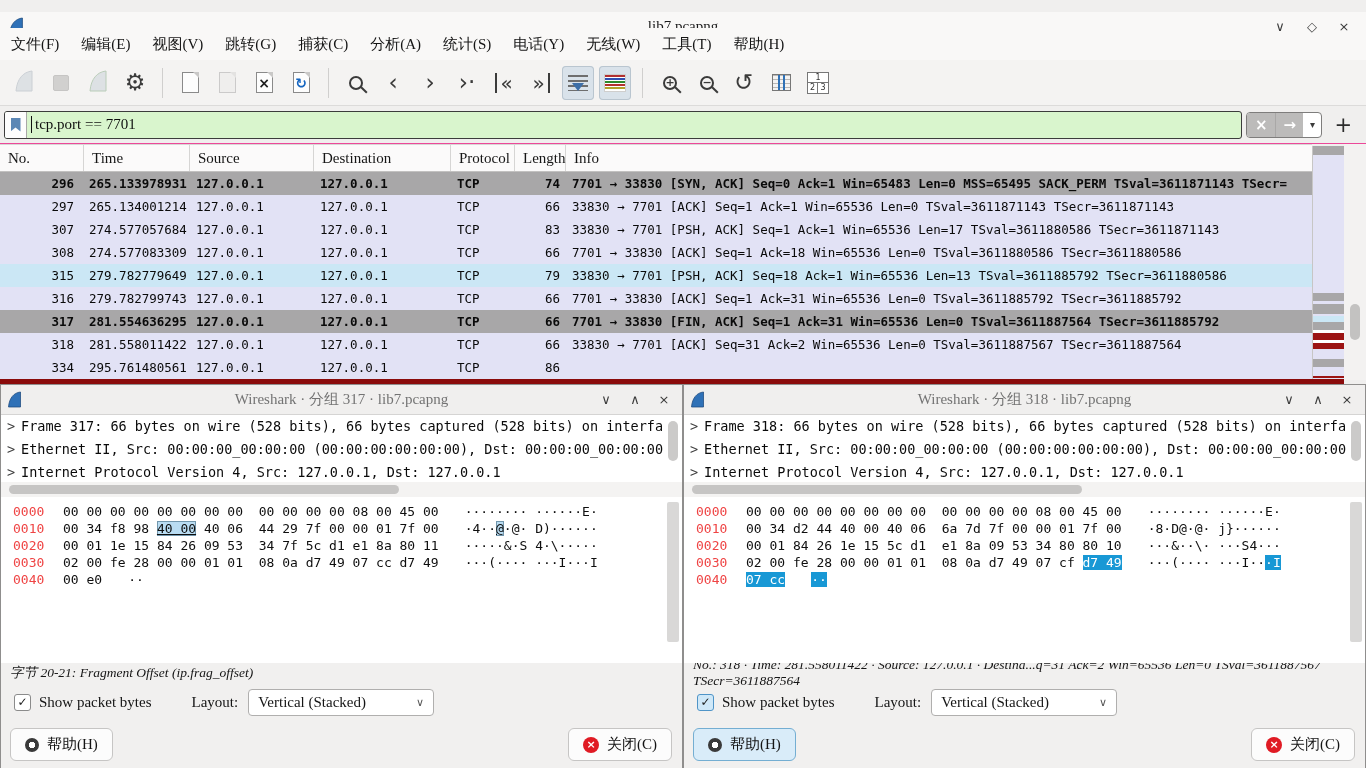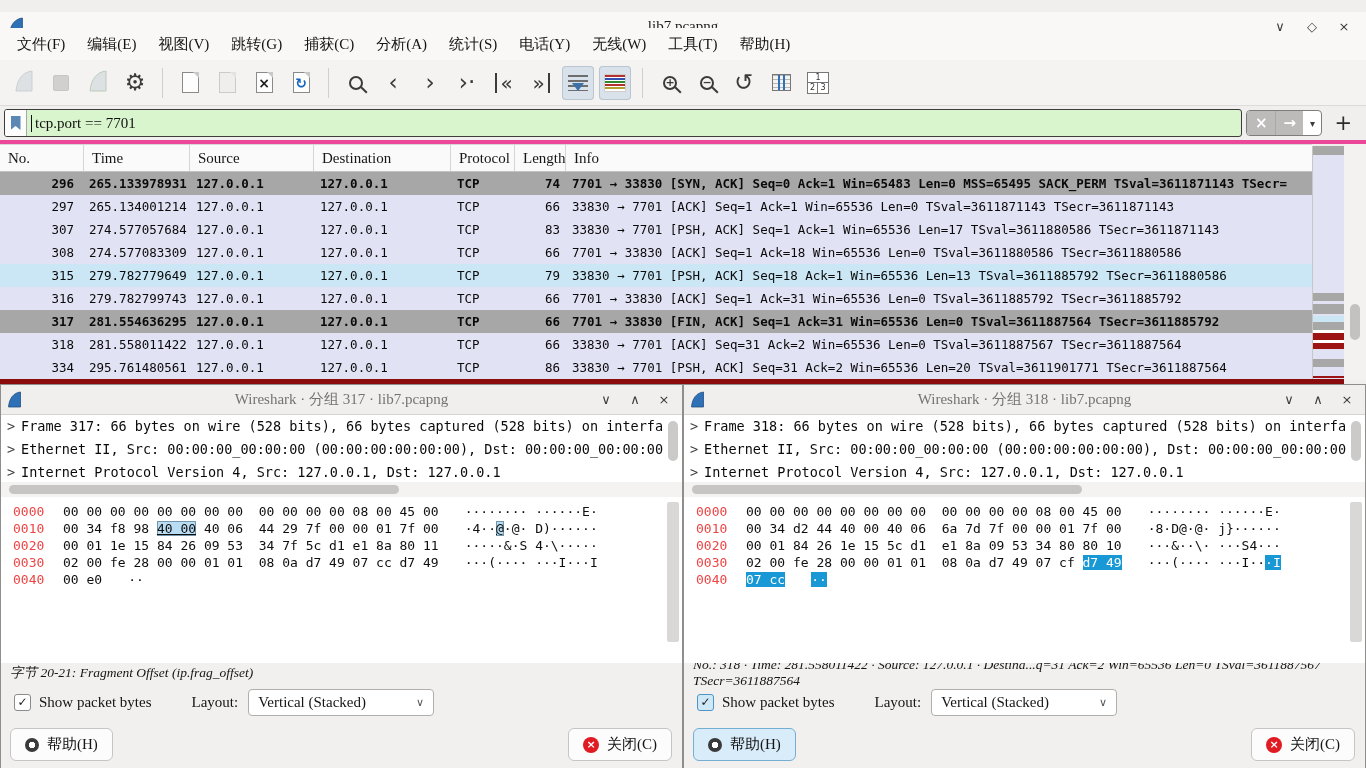--- a/index.html
+++ b/index.html
@@ -8,21 +8,21 @@
   .screen { position:absolute; inset:0; width:1366px; height:768px; background:#f0efee; }
 
   
   .titlebar { position:absolute; top:0; left:0; width:100%; height:28px; background:#f9f8f7; display:flex; align-items:center;margin-top:12px; }
   .titlebar .logo { margin-left:8px; display:flex; align-items:center; }
   .titlebar .title { position:absolute; left:0; right:0; text-align:center; font-size:15px; color:#1a1a1a; }
   .winctl { margin-left:auto; display:flex; gap:16px; margin-right:14px; z-index:2; }
   .wbtn { font-family:"DejaVu Sans",sans-serif; font-size:13px; color:#3c3c3c; cursor:default; width:16px; text-align:center; }
 
   
-  .menubar { position:absolute; top:28px; left:0; width:100%; height:32px; background:#f9f8f7; display:flex; align-items:center; padding-left:6px; }
+  .menubar { position:absolute; top:28px; left:0; width:100%; height:32px; background:#f9f8f7; display:flex; align-items:center; }
   .menu-item { font-size:15px; color:#141414; padding:4px 11px; }
 
   
   .toolbar { position:absolute; top:60px; left:0; width:100%; height:46px; background:#f4f3f2; border-bottom:1px solid #dcdbda; display:flex; align-items:center; padding-left:8px; gap:5px; }
   .tbtn { width:32px; height:34px; display:flex; align-items:center; justify-content:center; border-radius:4px; position:relative; }
   .tbtn.disabled { opacity:.38; }
   .tbtn.active { background:#d9e2ea; box-shadow:inset 0 0 0 1px #b9c5cf; }
   .tsep { width:1px; height:30px; background:#d0cfce; margin:0 6px; }
   .tglyph { font-family:"DejaVu Sans",sans-serif; font-size:20px; color:#3b3b3b; line-height:1; }
   .tglyph.big { font-size:23px; }
@@ -40,21 +40,21 @@
   .icon-scroll { position:relative; width:20px; height:16px; background:repeating-linear-gradient(to bottom,#6e6e6e 0 2px,transparent 2px 5px); }
   .icon-scroll::after { content:''; position:absolute; left:4px; top:8px; border:6px solid transparent; border-top:8px solid #3d6fa8; }
   .icon-color { width:20px; height:16px; background:linear-gradient(to bottom,#b23030 0 2px,#fff 2px 3px,#3050b2 3px 5px,#fff 5px 6px,#2d8a2d 6px 8px,#fff 8px 9px,#b23030 9px 11px,#fff 11px 12px,#b2a22d 12px 14px,#fff 14px 16px); box-shadow:0 0 0 1px #cfcecd; }
   .icon-grid { width:19px; height:17px; border:1px solid #777; background:linear-gradient(to right,transparent 0 5px,#2f71b7 5px 7px,transparent 7px 10px,#2f71b7 10px 12px,transparent 12px),repeating-linear-gradient(to bottom,#b9b8b7 0 1px,transparent 1px 4px); }
   .icon-123 { display:grid; grid-template-columns:10px 10px; grid-template-rows:10px 10px; border:1px solid #777; background:#fff; font:8px "DejaVu Sans",sans-serif; color:#333; }
   .icon-123 span { display:flex; align-items:center; justify-content:center; }
   .icon-123 .s1 { grid-column:1 / span 2; border-bottom:1px solid #777; }
   .icon-123 .s2 { border-right:1px solid #777; }
 
   
-  .filterbar { position:absolute; top:106px; left:0; width:100%; height:38px; background:#f0efee; display:flex; align-items:center; padding:0 6px 0 4px; border-bottom:4px solid #ec4899; }
+  .filterbar { position:absolute; top:106px; left:0; width:100%; height:38px; background:#f0efee; display:flex; align-items:center; padding:0 6px 0 4px; border-bottom:1px solid #ec4899; }
   .filter-input { flex:1; height:28px; background:#d9f5cd; border:1px solid #3c3c3c; border-radius:3px; display:flex; align-items:center; overflow:hidden; }
   .bookmark-box { width:22px; height:26px; background:#fdfdfd; border-right:1px solid #a9a8a7; display:flex; align-items:center; justify-content:center; }
   .bookmark { width:10px; height:14px; background:#5b87b5; clip-path:polygon(0 0,100% 0,100% 100%,50% 72%,0 100%); }
   .cursorbar { width:1px; height:17px; background:#111; margin-left:4px; }
   .filter-text { font-size:15px; color:#101010; margin-left:3px; white-space:pre; }
   .filter-group { display:flex; align-items:center; height:26px; border:1px solid #7e7d7c; border-radius:4px; overflow:hidden; margin-left:4px; background:#fff; }
   .fbtn { width:28px; height:26px; background:#bcbbba; color:#fff; display:flex; align-items:center; justify-content:center; font-family:"DejaVu Sans",sans-serif; font-size:15px; font-weight:bold; }
   .fbtn + .fbtn { border-left:1px solid #a9a8a7; }
   .fcaret { width:18px; text-align:center; font-size:10px; color:#3c3c3c; font-family:"DejaVu Sans",sans-serif; }
   .fplus { font-family:"DejaVu Sans",sans-serif; font-size:21px; color:#2c2c2c; margin:0 8px 0 12px; }
@@ -257,21 +257,21 @@
     </div>
   <div class="prows" id="prows">
       <div class="prow r-gray"><span class="pc c-no">296</span><span class="pc c-time">265.133978931</span><span class="pc c-source">127.0.0.1</span><span class="pc c-destination">127.0.0.1</span><span class="pc c-protocol">TCP</span><span class="pc c-length">74</span><span class="pc c-info">7701 → 33830 [SYN, ACK] Seq=0 Ack=1 Win=65483 Len=0 MSS=65495 SACK_PERM TSval=3611871143 TSecr=</span></div>
       <div class="prow r-lav"><span class="pc c-no">297</span><span class="pc c-time">265.134001214</span><span class="pc c-source">127.0.0.1</span><span class="pc c-destination">127.0.0.1</span><span class="pc c-protocol">TCP</span><span class="pc c-length">66</span><span class="pc c-info">33830 → 7701 [ACK] Seq=1 Ack=1 Win=65536 Len=0 TSval=3611871143 TSecr=3611871143</span></div>
       <div class="prow r-lav"><span class="pc c-no">307</span><span class="pc c-time">274.577057684</span><span class="pc c-source">127.0.0.1</span><span class="pc c-destination">127.0.0.1</span><span class="pc c-protocol">TCP</span><span class="pc c-length">83</span><span class="pc c-info">33830 → 7701 [PSH, ACK] Seq=1 Ack=1 Win=65536 Len=17 TSval=3611880586 TSecr=3611871143</span></div>
       <div class="prow r-lav"><span class="pc c-no">308</span><span class="pc c-time">274.577083309</span><span class="pc c-source">127.0.0.1</span><span class="pc c-destination">127.0.0.1</span><span class="pc c-protocol">TCP</span><span class="pc c-length">66</span><span class="pc c-info">7701 → 33830 [ACK] Seq=1 Ack=18 Win=65536 Len=0 TSval=3611880586 TSecr=3611880586</span></div>
       <div class="prow r-blue"><span class="pc c-no">315</span><span class="pc c-time">279.782779649</span><span class="pc c-source">127.0.0.1</span><span class="pc c-destination">127.0.0.1</span><span class="pc c-protocol">TCP</span><span class="pc c-length">79</span><span class="pc c-info">33830 → 7701 [PSH, ACK] Seq=18 Ack=1 Win=65536 Len=13 TSval=3611885792 TSecr=3611880586</span></div>
       <div class="prow r-lav"><span class="pc c-no">316</span><span class="pc c-time">279.782799743</span><span class="pc c-source">127.0.0.1</span><span class="pc c-destination">127.0.0.1</span><span class="pc c-protocol">TCP</span><span class="pc c-length">66</span><span class="pc c-info">7701 → 33830 [ACK] Seq=1 Ack=31 Win=65536 Len=0 TSval=3611885792 TSecr=3611885792</span></div>
       <div class="prow r-gray"><span class="pc c-no">317</span><span class="pc c-time">281.554636295</span><span class="pc c-source">127.0.0.1</span><span class="pc c-destination">127.0.0.1</span><span class="pc c-protocol">TCP</span><span class="pc c-length">66</span><span class="pc c-info">7701 → 33830 [FIN, ACK] Seq=1 Ack=31 Win=65536 Len=0 TSval=3611887564 TSecr=3611885792</span></div>
       <div class="prow r-lav"><span class="pc c-no">318</span><span class="pc c-time">281.558011422</span><span class="pc c-source">127.0.0.1</span><span class="pc c-destination">127.0.0.1</span><span class="pc c-protocol">TCP</span><span class="pc c-length">66</span><span class="pc c-info">33830 → 7701 [ACK] Seq=31 Ack=2 Win=65536 Len=0 TSval=3611887567 TSecr=3611887564</span></div>
-      <div class="prow r-lav"><span class="pc c-no">334</span><span class="pc c-time">295.761480561</span><span class="pc c-source">127.0.0.1</span><span class="pc c-destination">127.0.0.1</span><span class="pc c-protocol">TCP</span><span class="pc c-length">86</span><span class="pc c-info">33830 → 7701 [PSH, ACK] Seq=31 Ack=2 Win=65536 Len=20 TSval=3611901771 TSecr=3611887564</span></div>
+      <div class="prow r-lav"><span class="pc c-no">334</span><span class="pc c-time">295.761480561</span><span class="pc c-source">127.0.0.1</span><span class="pc c-destination">127.0.0.1</span><span class="pc c-protocol">TCP</span><span class="pc c-length">86</span></div>
     </div>
   <div class="minimap" id="minimap">
       <div class="stripe" style="height: 9px; background: rgb(168, 167, 168);"></div>
       <div class="stripe" style="height: 138px; background: rgb(226, 226, 245);"></div>
       <div class="stripe" style="height: 8px; background: rgb(168, 167, 168);"></div>
       <div class="stripe" style="height: 3px; background: rgb(226, 226, 245);"></div>
       <div class="stripe" style="height: 10px; background: rgb(168, 167, 168);"></div>
       <div class="stripe" style="height: 2px; background: rgb(226, 226, 245);"></div>
       <div class="stripe" style="height: 6px; background: rgb(203, 231, 245);"></div>
       <div class="stripe" style="height: 8px; background: rgb(168, 167, 168);"></div>

